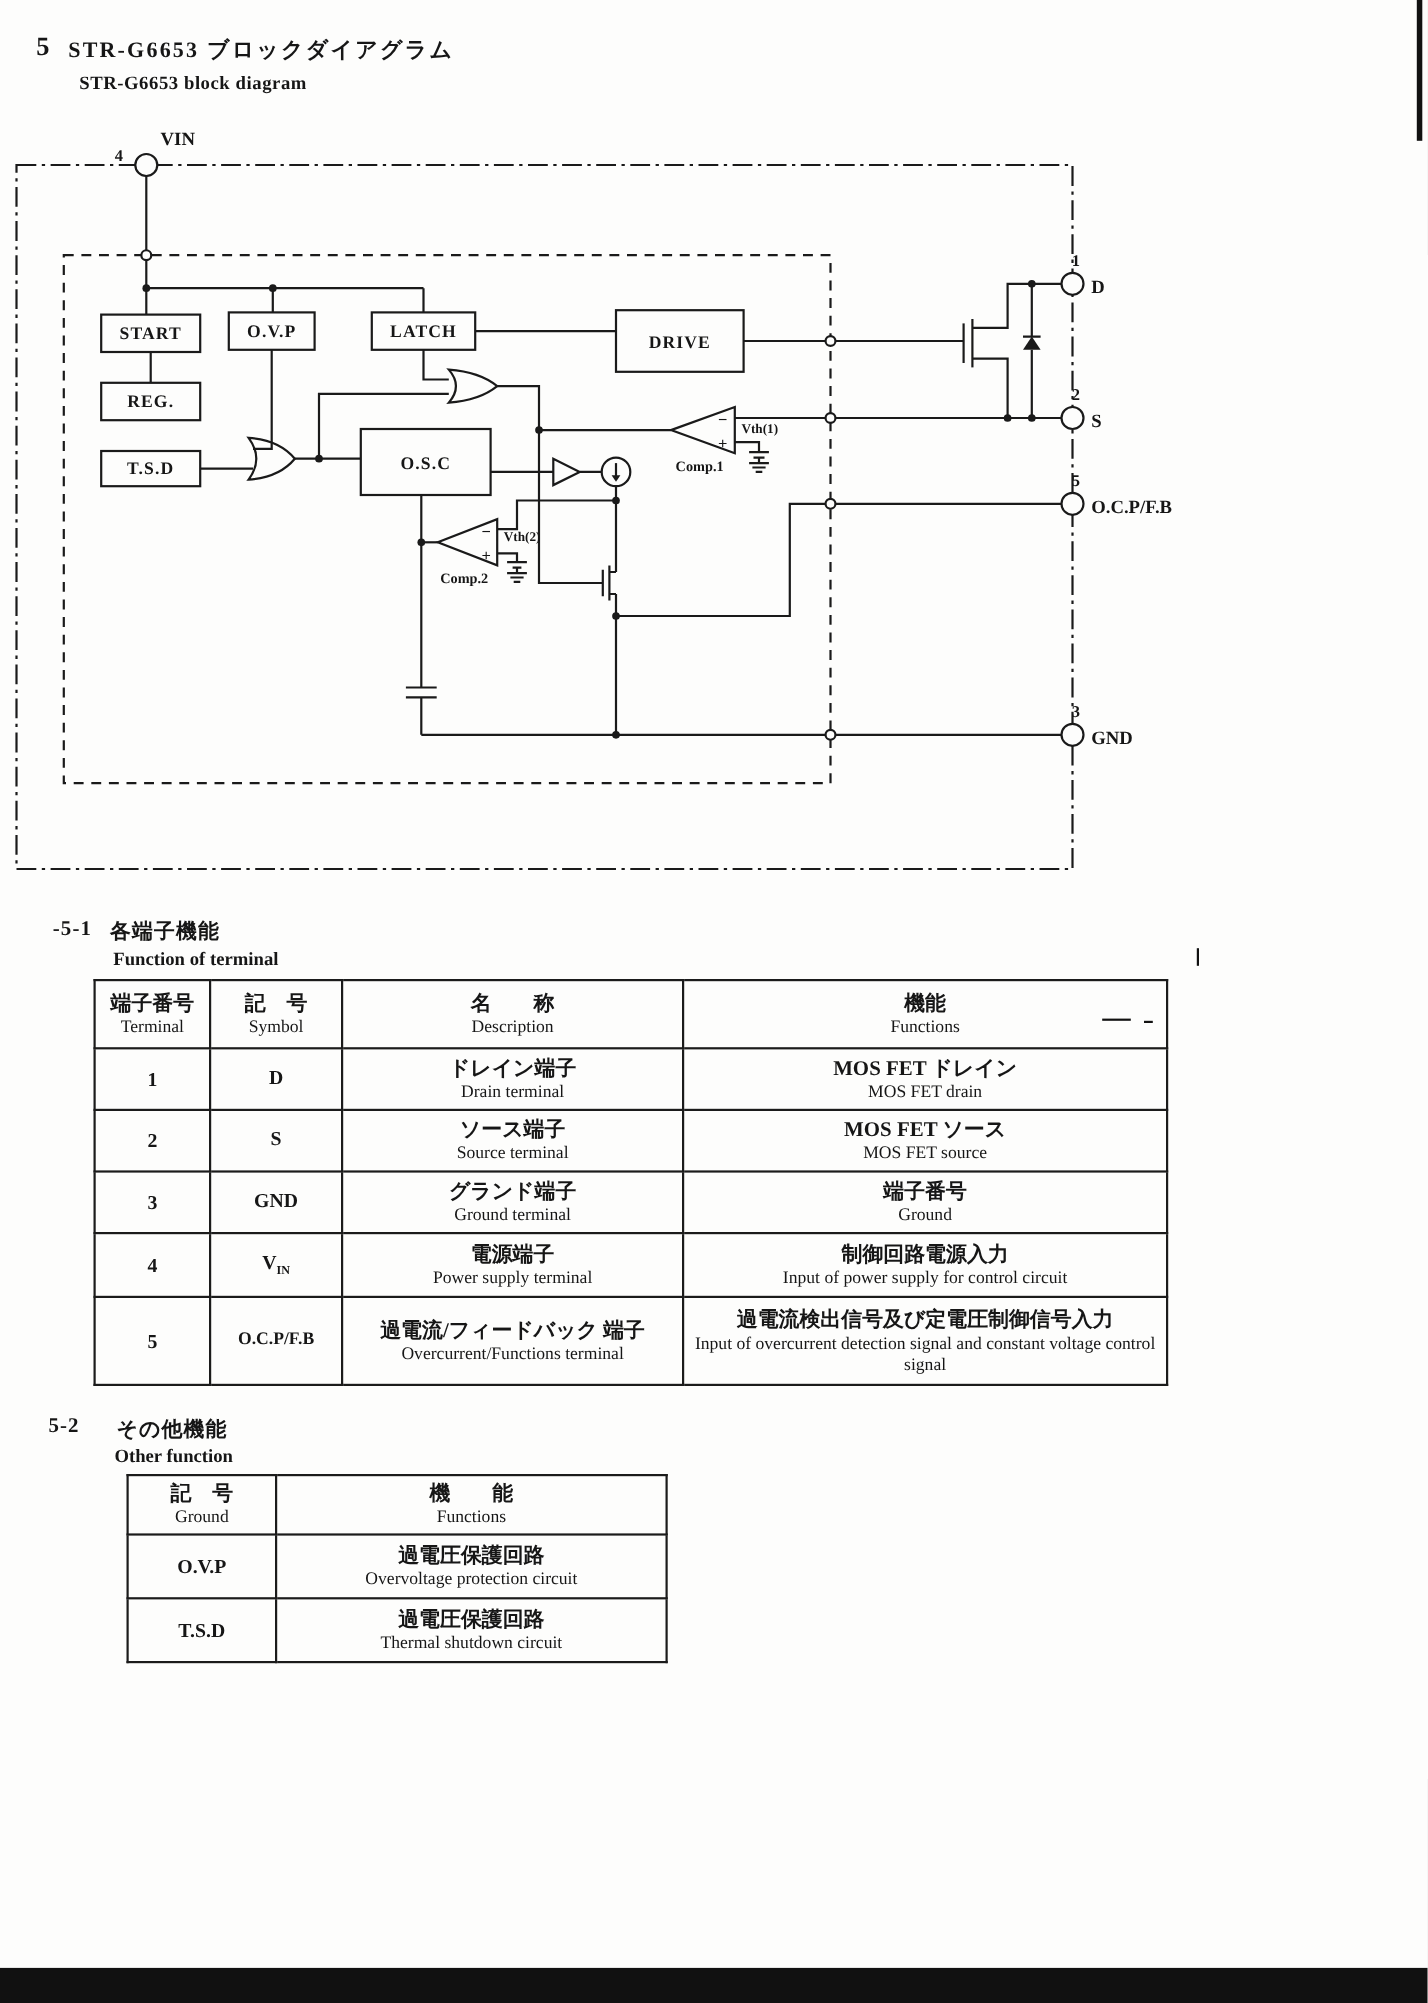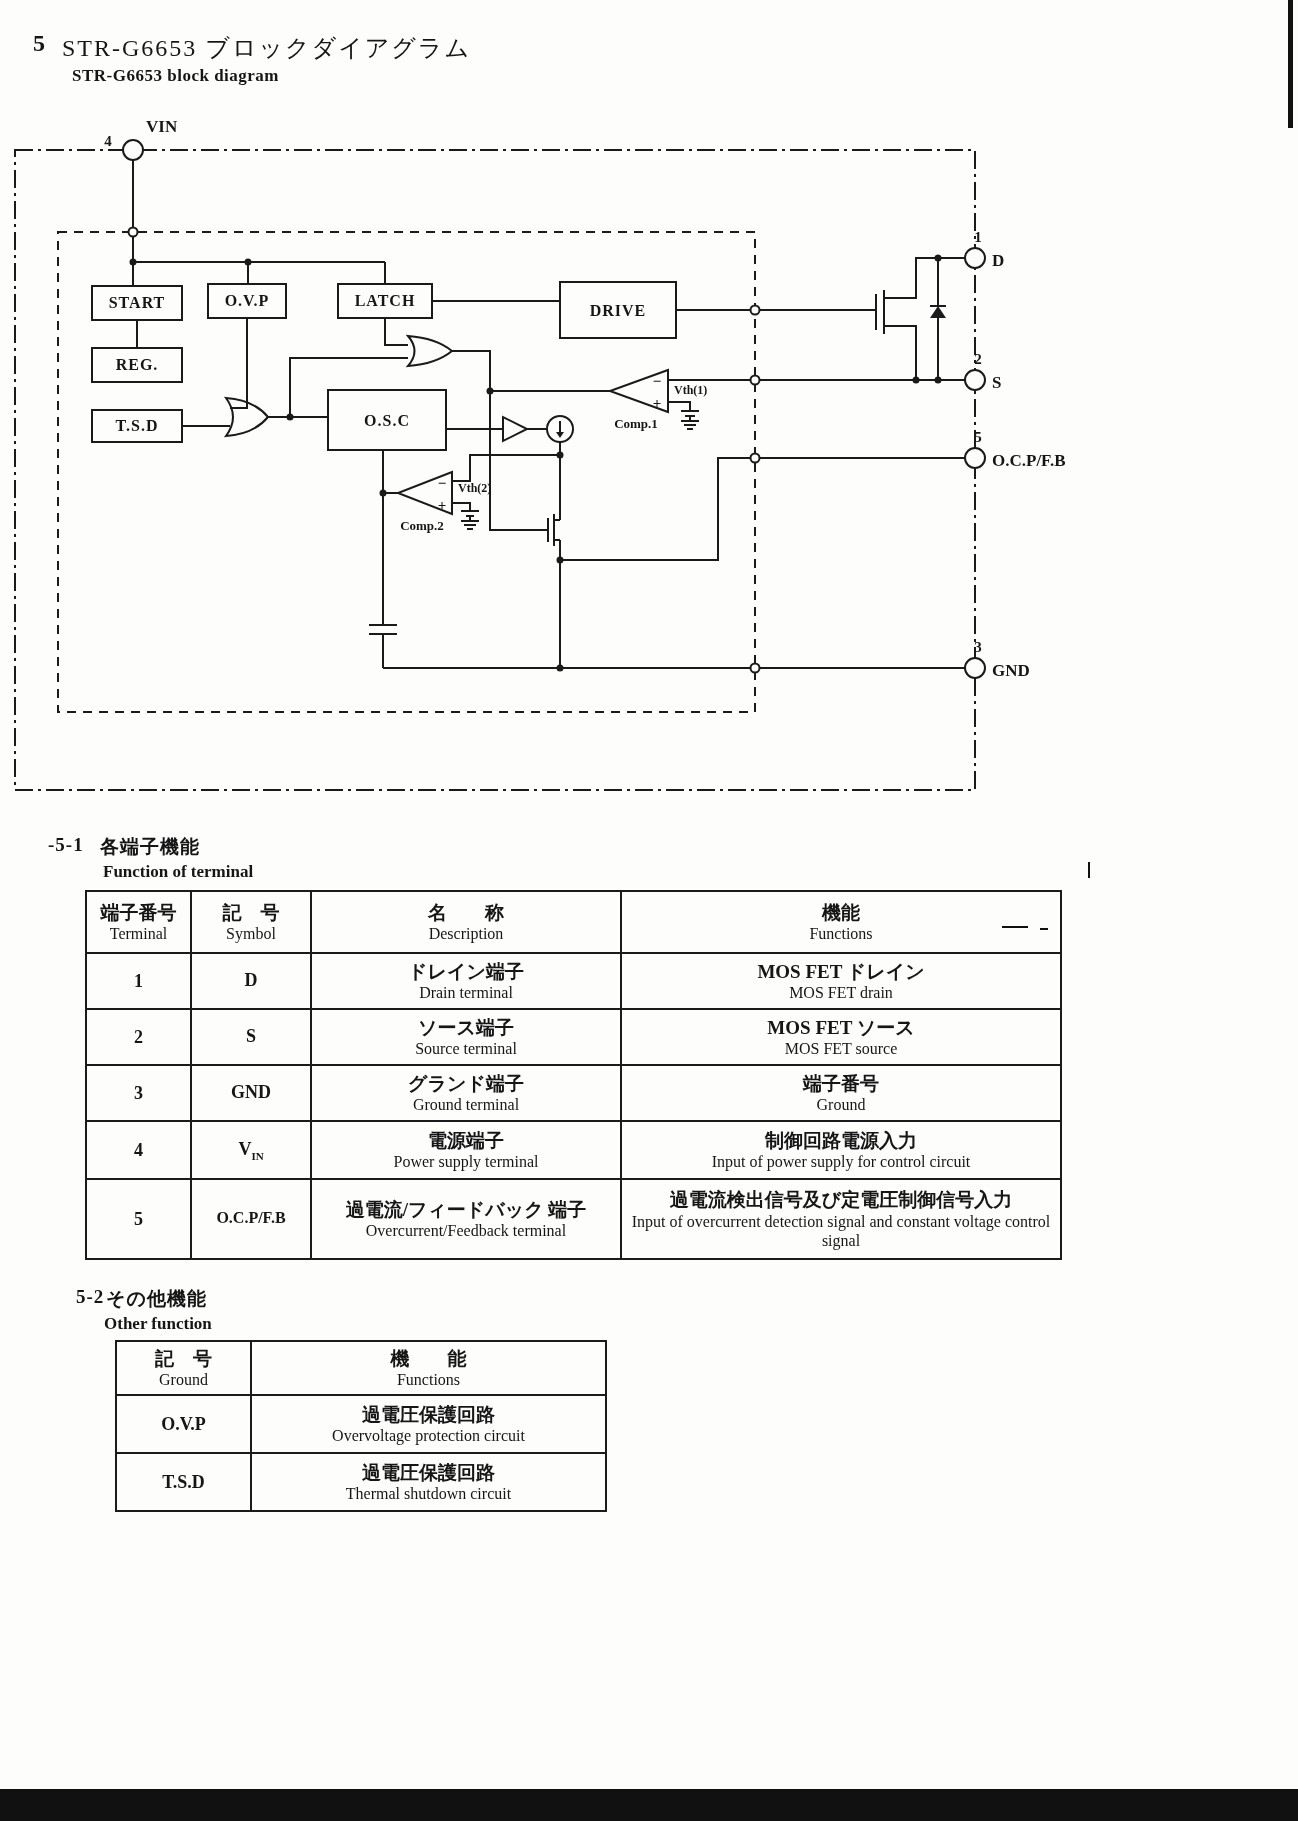--- a/index.html
+++ b/index.html
@@ -4,21 +4,21 @@
 <style>
   * { margin:0; padding:0; box-sizing:border-box; }
   html,body { background:#e8e8e8; }
   body { font-family:"Liberation Serif", serif; color:#161616; }
   .page {
     position:relative; width:1298px; height:1821px;
     background:#fdfdfc; overflow:hidden; margin:0 auto;
   }
   .abs { position:absolute; }
   .title-no { font-size:24px; font-weight:bold; letter-spacing:1px; }
-  .title-ja { font-size:24px; font-weight:normal; letter-spacing:2px; }
+  .title-ja { font-size:20px; font-weight:bold; letter-spacing:2px; }
   .title-en { font-size:17px; font-weight:bold; letter-spacing:0.5px; }
   .sec-head { font-size:19px; font-weight:bold; letter-spacing:1px;font-family:Liberation Serif, serif; }
   .sec-sub  { font-size:17px; font-weight:bold; }
 
   svg text { fill:#161616; }
   .blk-label { font-size:16px; font-weight:bold; font-family:"Liberation Serif", serif; letter-spacing:1px; }
   .pin-no { font-size:15px; font-weight:bold; }
   .pin-name { font-size:17px; font-weight:bold; }
   .cmp-label { font-size:13px; font-weight:bold; }
   .vth-label { font-size:12px; font-weight:bold; }
@@ -271,31 +271,31 @@
           <span class="ja">制御回路電源入力</span>
           <span class="en">Input of power supply for control circuit</span>
         </td>
       </tr>
 
       <tr style="height:80px;">
         <td><span class="sym">5</span></td>
         <td><span class="sym" style="font-size:16px;"><span>O.C.P/F.B</span><sub></sub></span></td>
         <td>
           <span class="ja">過電流/フィードバック 端子</span>
-          <span class="en">Overcurrent/Feedback terminal</span>
+          <span class="en">Overcurrent/Functions terminal</span>
         </td>
         <td>
           <span class="ja">過電流検出信号及び定電圧制御信号入力</span>
           <span class="en">Input of overcurrent detection signal and constant voltage control signal</span>
         </td>
       </tr>
     </tbody>
   </table>
 
-  <span class="abs sec-head" style="left:76px; top:1286px;">5-2</span>
+  <span class="abs sec-head" style="left:44px; top:1286px;">5-2</span>
   <span class="abs sec-head" style="left:106px; top:1286px;">その他機能</span>
   <span class="abs sec-sub" style="left:104px; top:1314px;">Other function</span>
 
   <table class="abs" style="left:115px; top:1340px; width:490px;">
     <colgroup>
       <col style="width:135px">
         <col style="width:355px">
     </colgroup>
     <tbody>
       <tr style="height:54px;">

